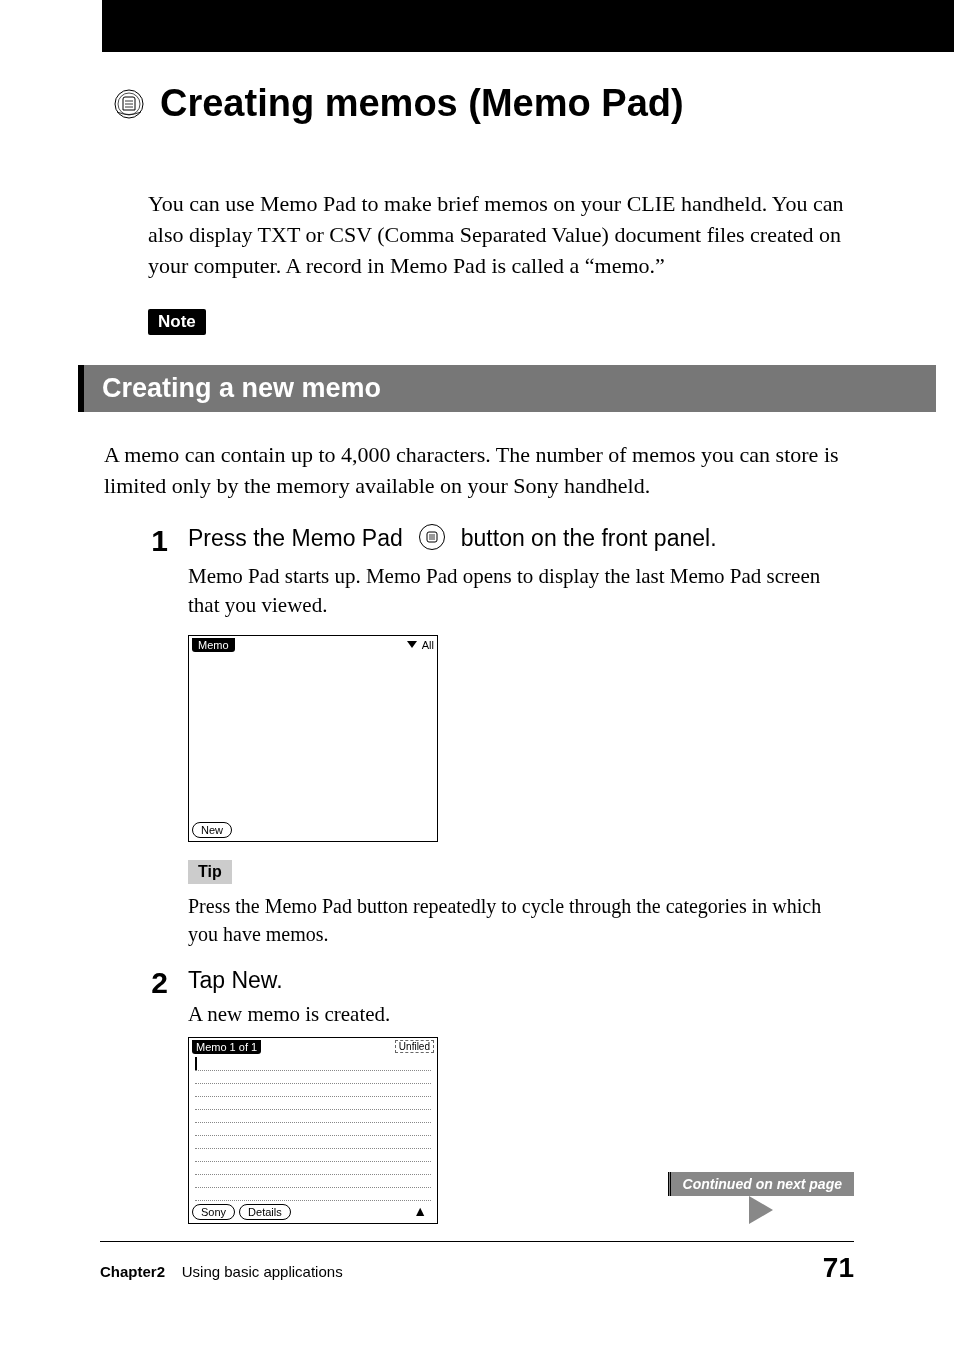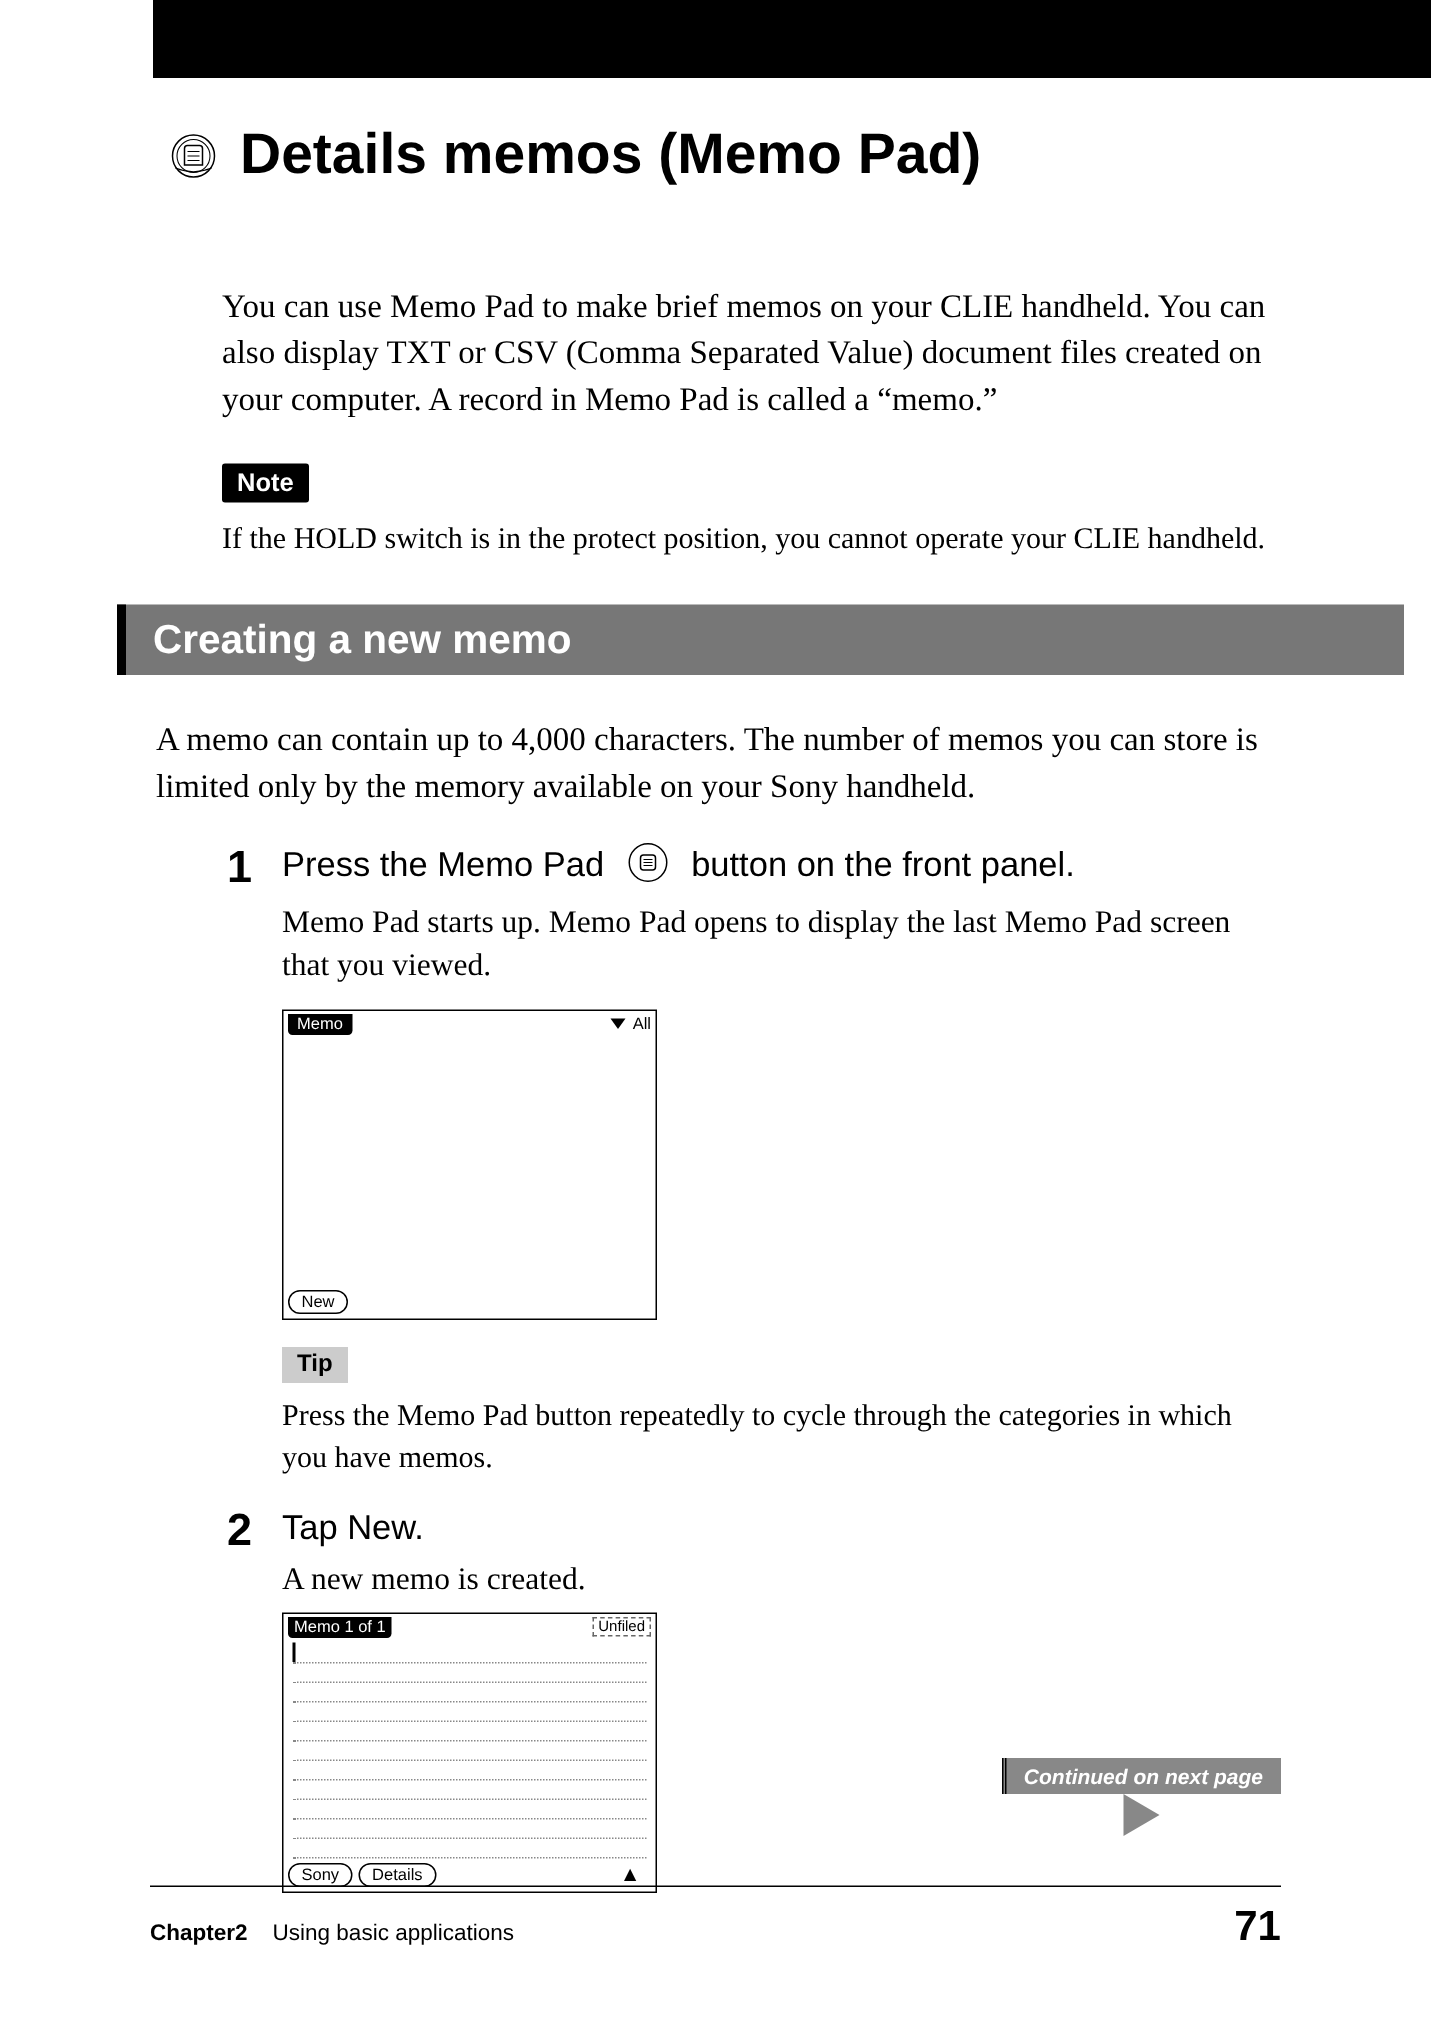--- a/index.html
+++ b/index.html
@@ -242,21 +242,21 @@
   }
   .cont-arrow {
     width: 0; height: 0;
     border-top: 14px solid transparent;
     border-bottom: 14px solid transparent;
     border-left: 24px solid #888;
   }
   
   .footer {
     position: absolute;
-    bottom: 52px;
+    bottom: 68px;
     left: 100px;
     right: 100px;
     border-top: 1px solid #000;
     padding-top: 10px;
     display: flex;
     justify-content: space-between;
     align-items: baseline;
     font-family: Arial, Helvetica, sans-serif;
   }
   .footer-left { font-size: 15px; }
@@ -278,27 +278,26 @@
       <svg width="34" height="34" viewBox="0 0 34 34">
         <circle cx="17" cy="17" r="14" fill="none" stroke="#000" stroke-width="1"></circle>
         <circle cx="17" cy="17" r="11" fill="none" stroke="#000" stroke-width="0.7"></circle>
         <path d="M11 23 L11 12 Q11 10 13 10 L21 10 Q23 10 23 12 L23 23 Z" fill="none" stroke="#000" stroke-width="1"></path>
         <line x1="13" y1="14" x2="21" y2="14" stroke="#000" stroke-width="0.8"></line>
         <line x1="13" y1="17" x2="21" y2="17" stroke="#000" stroke-width="0.8"></line>
         <line x1="13" y1="20" x2="21" y2="20" stroke="#000" stroke-width="0.8"></line>
         <path d="M5 25 Q17 30 29 25" fill="none" stroke="#000" stroke-width="0.8"></path>
       </svg>
     </span>
-    <h1 class="page-title">Details memos (Memo Pad)</h1>
+    <h1 class="page-title">Creating memos (Memo Pad)</h1>
   </div>
 
   <p class="intro">You can use Memo Pad to make brief memos on your CLIE handheld. You can also display TXT or CSV (Comma Separated Value) document files created on your computer. A record in Memo Pad is called a “memo.”</p>
 
   <div class="note-badge">Note</div>
-  <p class="note-text">If the HOLD switch is in the protect position, you cannot operate your CLIE handheld.</p>
 
   <div class="section-bar">
     <div class="section-bar-text">Creating a new memo</div>
   </div>
 
   <p class="section-intro">A memo can contain up to 4,000 characters. The number of memos you can store is limited only by the memory available on your Sony handheld.</p>
 
   <div class="steps">
 
     <div class="step">

